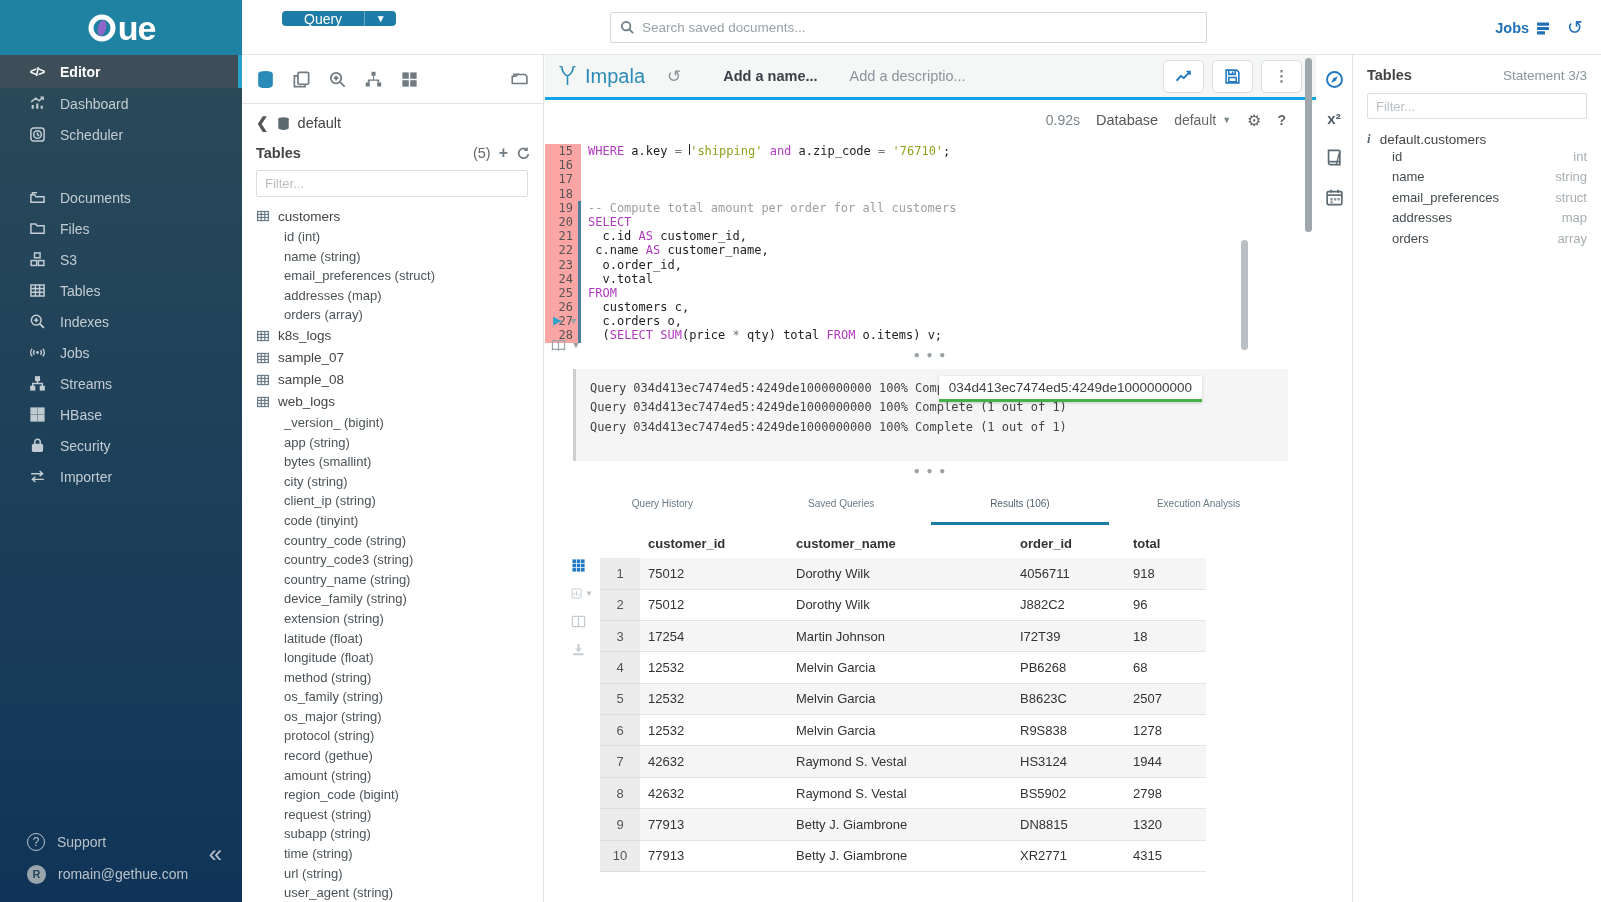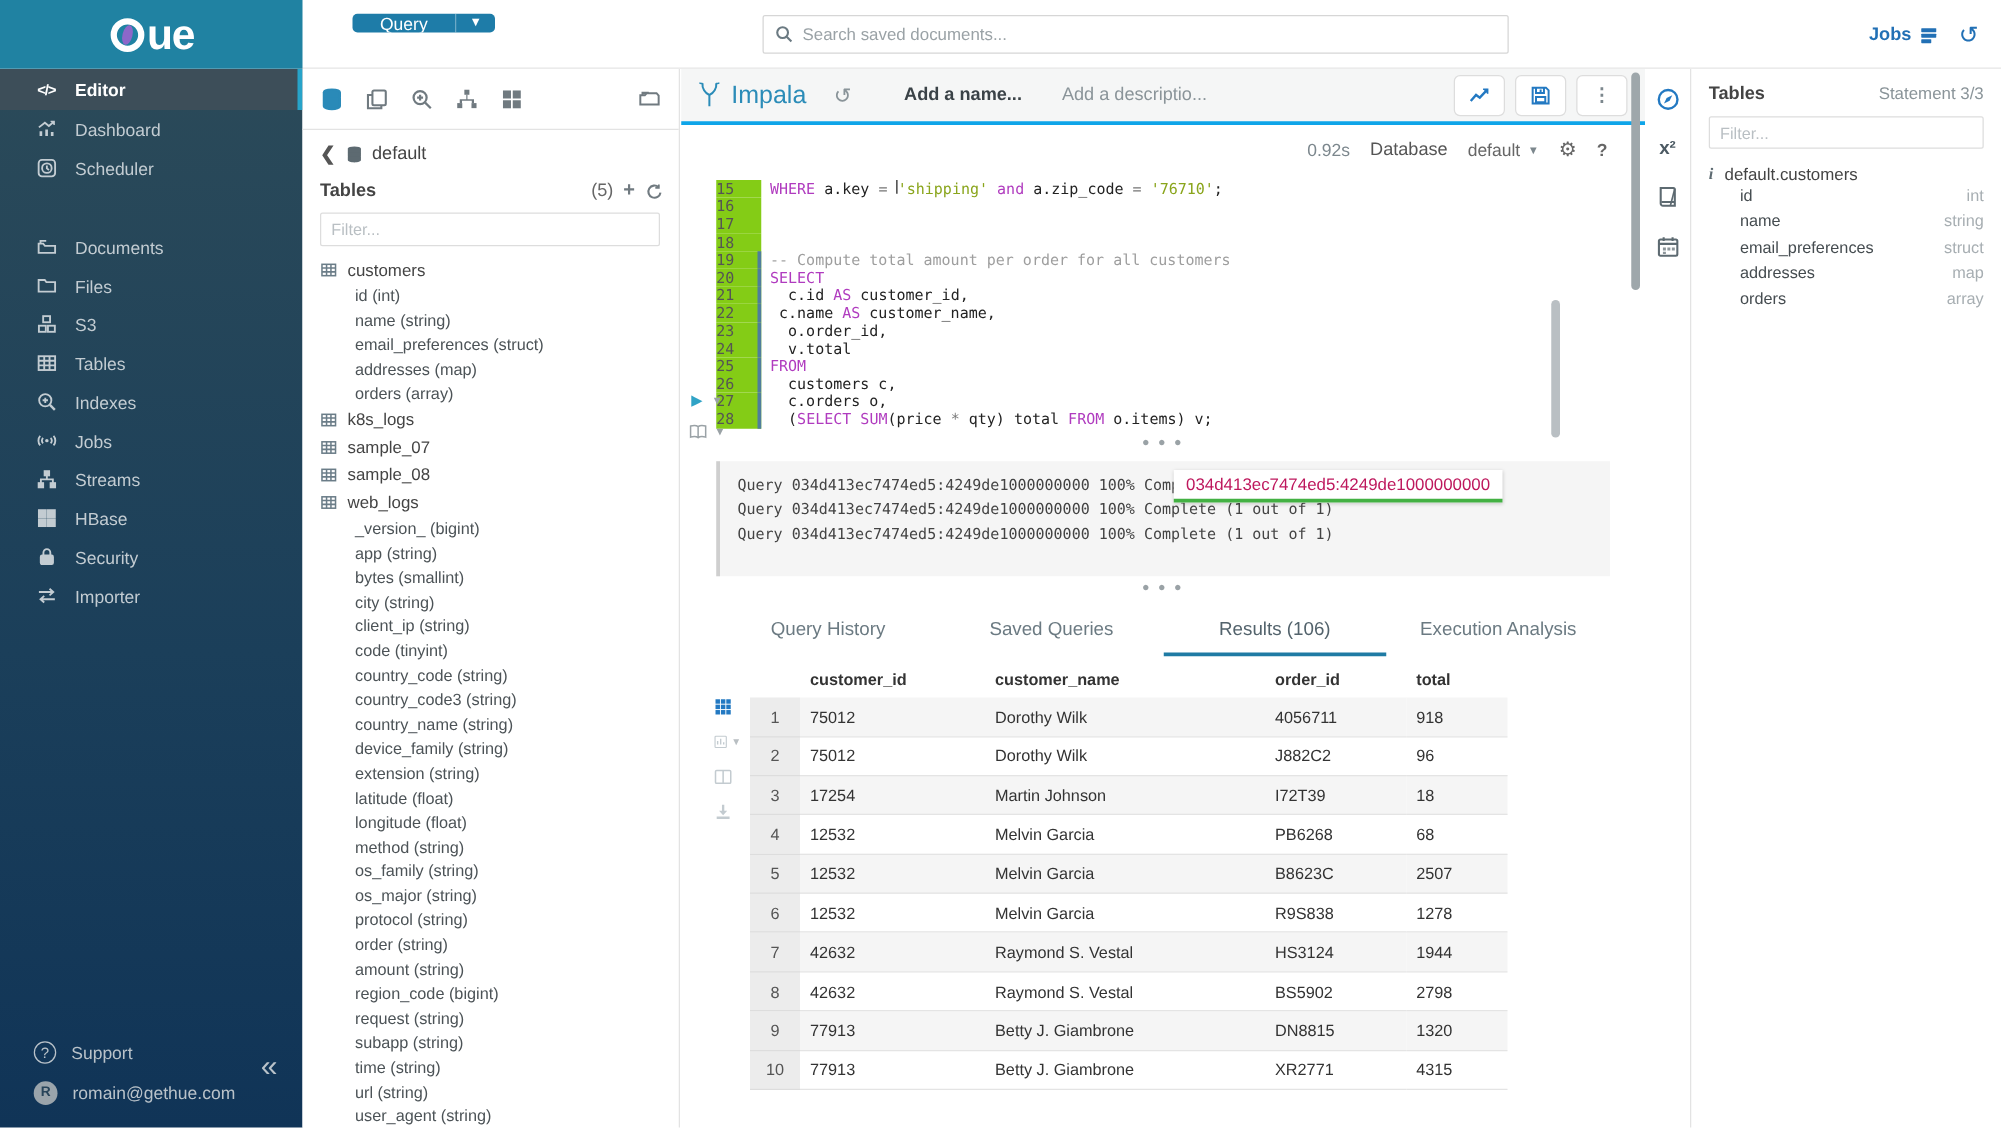--- a/index.html
+++ b/index.html
@@ -89,45 +89,45 @@
     padding-right:30px; font-size:14px; color:#7c878d; }
   #sub-hdr .dbl { color:#555; font-size:14.5px; }
   #sub-hdr .dbv { color:#666; }
   #sub-hdr .caret { font-size:9px; margin-left:-10px; }
   #sub-hdr .gear { font-size:16px; color:#666; }
   #sub-hdr .qm { font-weight:bold; color:#666; }
 
   
   #code { position:relative; margin-top:4px; font-family:"DejaVu Sans Mono", monospace; font-size:12px; }
   .code-line { display:flex; height:14.2px; line-height:14.2px; }
-  .ln { width:36px; padding-right:5px; background:#84cc16; color:#555;
-    border-right:3px solid transparent; margin-left:28px; }
+  .ln { width:36px; text-align:right; padding-right:5px; background:#fca5a5; color:#555;
+    border-right:3px solid transparent; }
   .ln.mk { border-right-color:#4f7e9b; }
   .code-text { padding-left:7px; white-space:pre; color:#222; }
   .tk-kw { color:#b03bbf; } .tk-str { color:#8aa51c; } .tk-com { color:#9e9e9e; } .tk-op { color:#777; }
   .cursor { display:inline-block; width:1px; height:11px; background:#222; vertical-align:text-top; }
   #play-btn { position:absolute; left:8px; top:167px; color:#30a3c6; font-size:15px; }
   #play-caret { position:absolute; left:26px; top:172px; color:#9aa2a6; font-size:9px; }
   #fmt-btn { position:absolute; left:6px; top:195px; color:#9aa2a6; }
   #fmt-btn svg { width:15px; height:13px; } #fmt-btn .crt { font-size:9px; vertical-align:4px; }
   #code-scroll { position:absolute; right:68px; top:96px; width:7px; height:110px; background:#b9bfc3; border-radius:4px; }
 
   .drag-handle { text-align:center; color:#9aa2a6; font-size:10px; letter-spacing:2px; height:12px; line-height:8px; }
 
   
   #log-box { margin:6px 28px 0 28px; background:#f5f5f5; border-left:3px solid #cfcfcf; height:92px;
     padding:10px 0 0 14px; position:relative; }
   .log-line { font-family:"DejaVu Sans Mono", monospace; font-size:12px; color:#444; height:19.5px; line-height:19.5px; }
   #log-overlay { position:absolute; left:363px; top:7px; width:263px; height:26px; background:#fff;
     box-shadow:0 1px 3px rgba(0,0,0,.18); border-bottom:3px solid #43b143; display:flex; align-items:center;
-    justify-content:center; font-size:13.5px; color:#be185d; }
+    justify-content:center; font-size:13.5px; color:#404040; }
 
   
   #tabs { display:flex; margin:10px 28px 0 28px; height:36px; }
-  .tab { flex:1; text-align:center; font-size:15px; color:#6b7a82; line-height:30px; border-bottom:3px solid transparent; }
+  .tab { flex:1; text-align:center; font-size:10px; color:#6b7a82; line-height:30px; border-bottom:3px solid transparent; }
   .tab.active { color:#53636c; border-bottom-color:#1f7ba4; }
 
   
   #results { position:relative; margin-top:5px; }
   #result-rail { position:absolute; left:26px; top:28px; width:22px; }
   #result-rail .ric { margin-bottom:13px; color:#c3cbd0; display:flex; align-items:center; }
   #result-rail svg { width:15px; height:15px; }
   #result-rail .ric.blue { color:#2379c2; }
   #result-rail .crt { font-size:8px; margin-left:3px; color:#b9bfc3; }
   #rtable { position:absolute; left:55px; top:0; width:606px; border-collapse:collapse; font-size:13px; }
@@ -486,21 +486,21 @@
         <div class="tree-col">country_code3 (string)</div>
         <div class="tree-col">country_name (string)</div>
         <div class="tree-col">device_family (string)</div>
         <div class="tree-col">extension (string)</div>
         <div class="tree-col">latitude (float)</div>
         <div class="tree-col">longitude (float)</div>
         <div class="tree-col">method (string)</div>
         <div class="tree-col">os_family (string)</div>
         <div class="tree-col">os_major (string)</div>
         <div class="tree-col">protocol (string)</div>
-        <div class="tree-col">order (string)</div>
+        <div class="tree-col">record (gethue)</div>
         <div class="tree-col">amount (string)</div>
         <div class="tree-col">region_code (bigint)</div>
         <div class="tree-col">request (string)</div>
         <div class="tree-col">subapp (string)</div>
         <div class="tree-col">time (string)</div>
         <div class="tree-col">url (string)</div>
         <div class="tree-col">user_agent (string)</div>
       </div>
   </div>
 </div>

